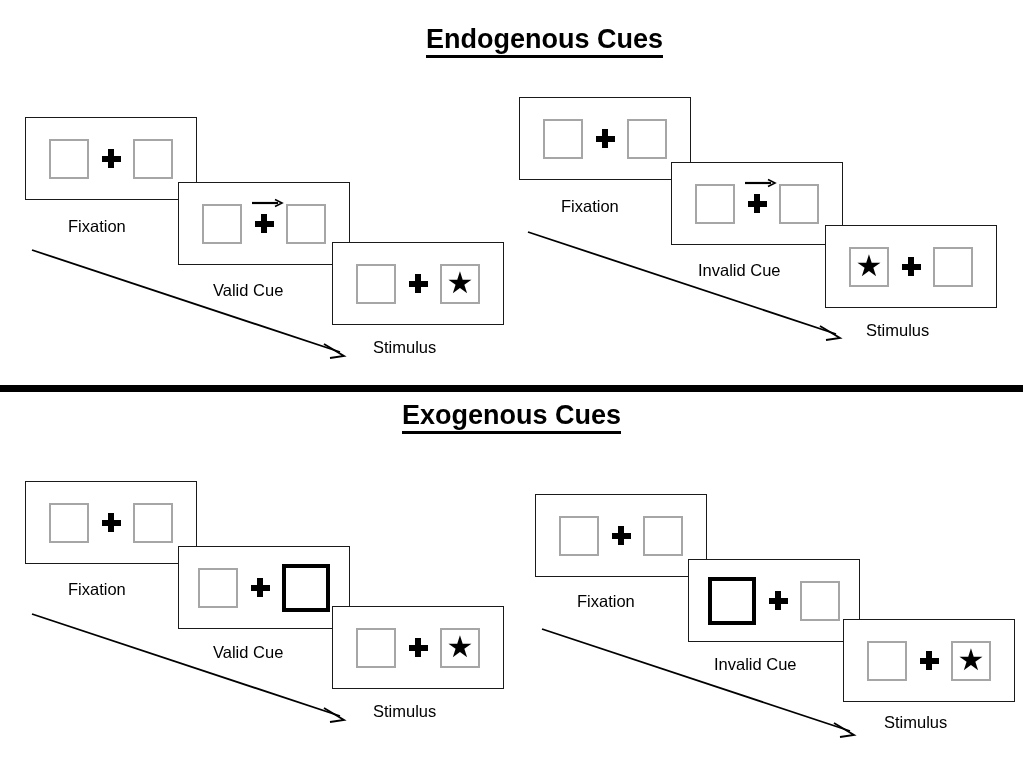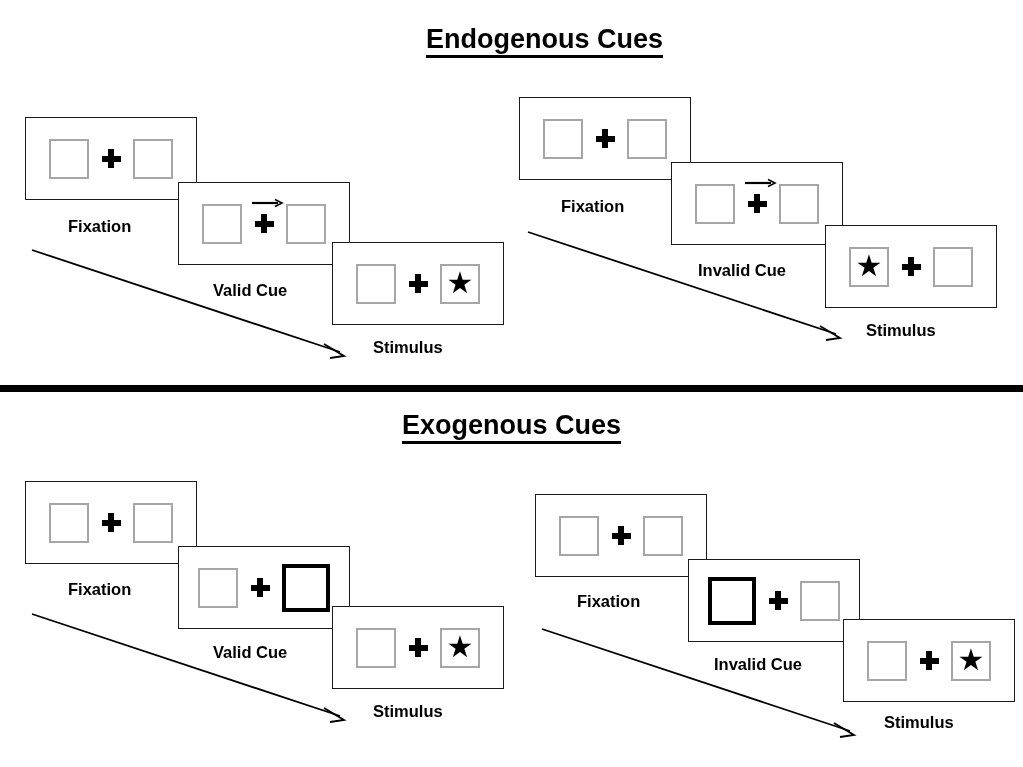--- a/index.html
+++ b/index.html
@@ -104,21 +104,21 @@
     position: absolute;
     top: -17px;
     left: 9px;
     width: 34px;
     height: 12px;
   }
 
   .caption {
     position: absolute;
     font-size: 16.5px;
-    font-weight: bold;
+    font-weight: normal;
     white-space: nowrap;
   }
 
   .timeline-arrow {
     position: absolute;
     pointer-events: none;
   }
 </style>
 </head>
 <body>
@@ -210,21 +210,21 @@
     <div class="plus">
       <div class="plus-glyph"></div>
     </div>
     <div class="box" style="width:40px;height:40px;"></div>
   </div>
 </div>
 <div class="caption" style="left:866px; top:321px;">Stimulus</div>
 
 <div class="divider" style="top:385px;"></div>
 
-<div class="section-title" style="top:410px;">
+<div class="section-title" style="top:400px;">
   <span>Exogenous Cues</span>
 </div>
 
 <svg class="timeline-arrow" style="left:28px; top:610px;" width="330" height="118" viewBox="0 0 330 118">
   <line x1="4" y1="4" x2="312" y2="106" stroke="#000" stroke-width="1.8"></line>
   <polyline points="296,98 316,110 302,112" fill="none" stroke="#000" stroke-width="1.8"></polyline>
 </svg>
 
 <div class="panel" style="left:25px; top:481px; width:172px; height:83px;">
   <div class="panel-inner">

